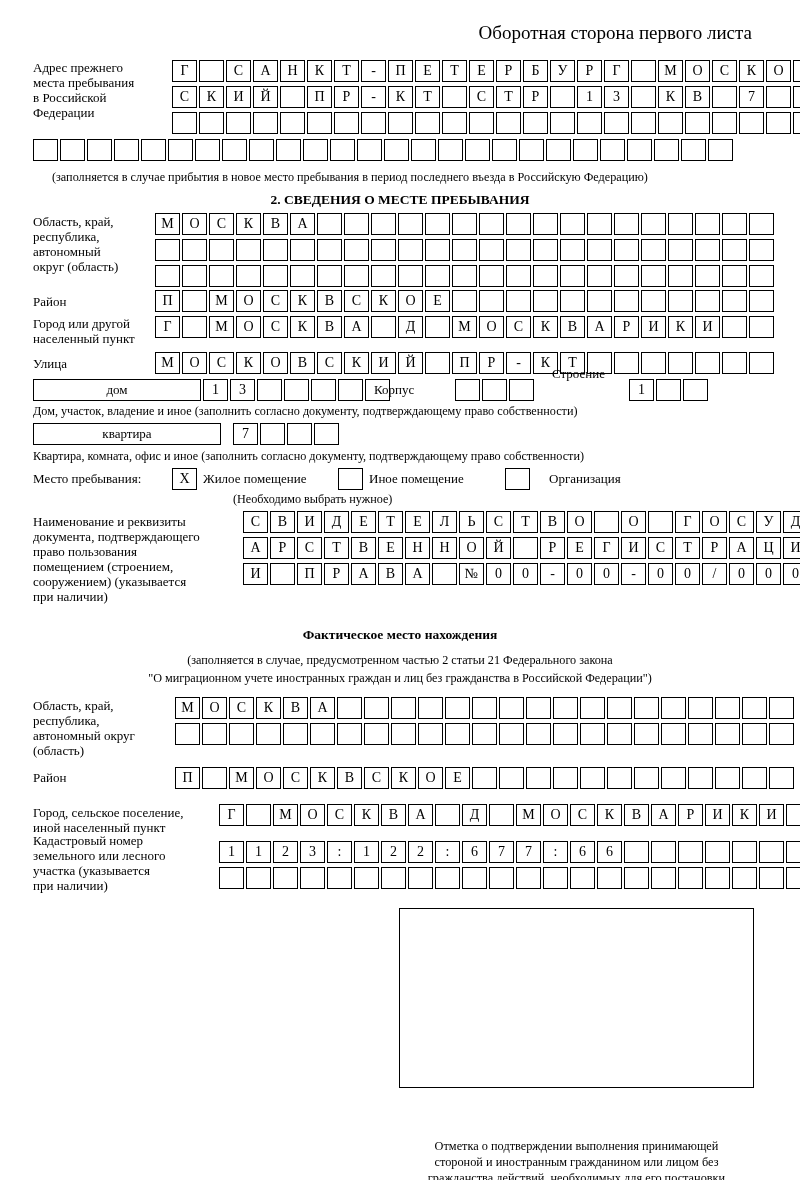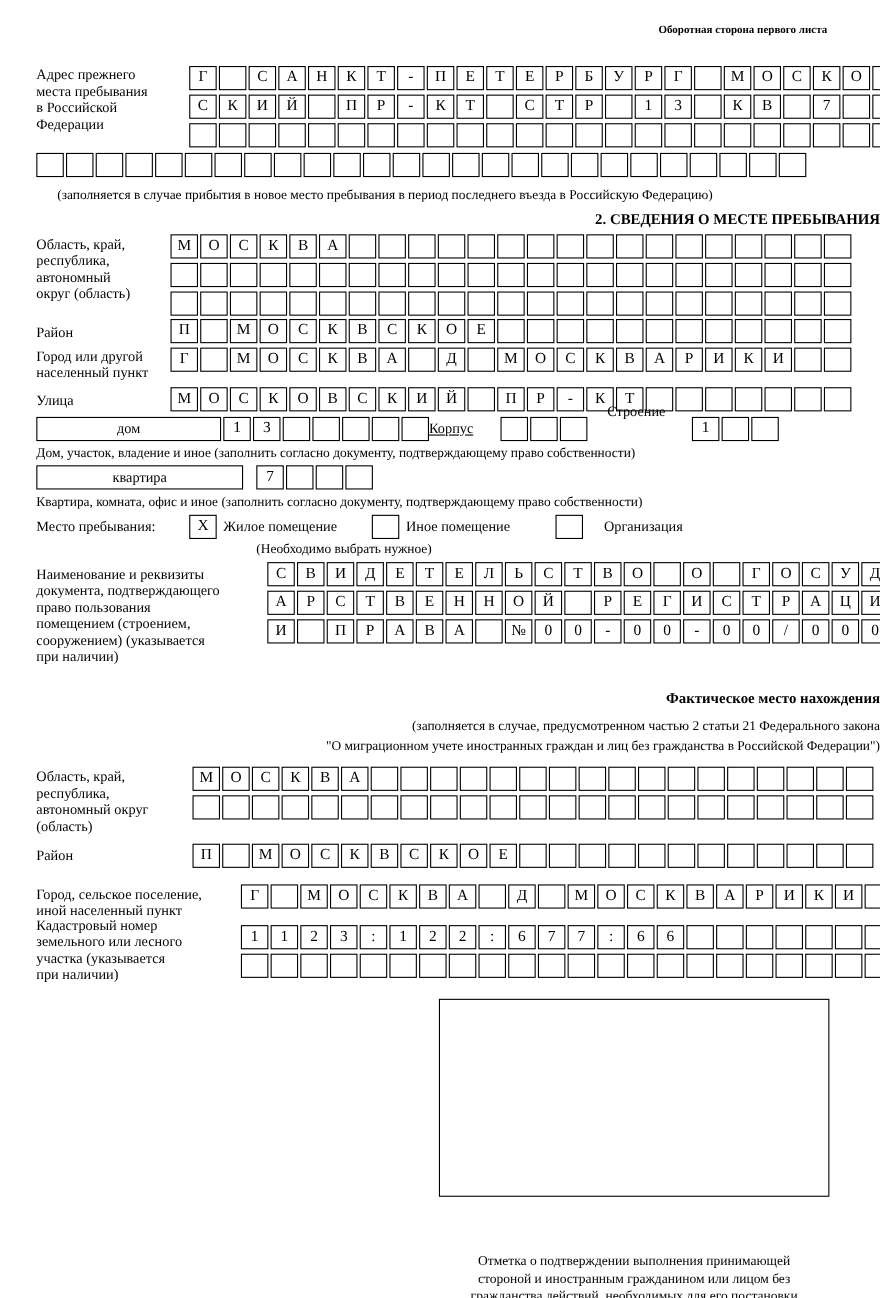--- a/index.html
+++ b/index.html
@@ -19,23 +19,22 @@
     position: relative;
     width: 800px;
     height: 1180px;
     box-sizing: border-box;
     padding: 0;
   }
   .hdr-right {
     position: absolute;
     right: 48px;
     top: 22px;
-    font-size: 10px;
+    font-size: 19px;
     white-space: nowrap;
-    font-weight: bold;
   }
   .row {
     position: absolute;
     display: flex;
     align-items: center;
   }
   .label {
     font-size: 13px;
     line-height: 15px;
     white-space: pre-line;
@@ -52,21 +51,21 @@
     text-align: center;
     font-size: 14px;
     line-height: 20px;
     font-family: "Liberation Serif", serif;
     background: #fff;
   }
   .cell.blank { }
   .center {
     position: absolute;
     width: 100%;
-    text-align: right;
+    text-align: center;
   }
   .small {
     font-size: 12.2px;
   }
   .bold {
     font-weight: bold;
   }
   .wide-box {
     border: 1px solid #000;
     box-sizing: border-box;
@@ -386,21 +385,21 @@
   <div class="wide-box" style="position:absolute; left:33px; top:379px; width:168px;text-align:center;">дом</div>
   <div class="cells" style="position:absolute; left:203px; top:379px;">
       <div class="cell">1</div>
       <div class="cell">3</div>
       <div class="cell blank"></div>
       <div class="cell blank"></div>
       <div class="cell blank"></div>
       <div class="cell blank"></div>
       <div class="cell blank"></div>
     </div>
-  <div class="inline-lbl" style="position:absolute; left:390px; top:379px;text-decoration:underline;">Корпус</div>
+  <div class="inline-lbl" style="position:absolute; left:374px; top:379px;">Корпус</div>
   <div class="cells" style="position:absolute; left:455px; top:379px;">
       <div class="cell blank"></div>
       <div class="cell blank"></div>
       <div class="cell blank"></div>
     </div>
   <div class="inline-lbl" style="position:absolute; left:552px; top:363px;">Строение</div>
   <div class="cells" style="position:absolute; left:629px; top:379px;">
       <div class="cell">1</div>
       <div class="cell blank"></div>
       <div class="cell blank"></div>

